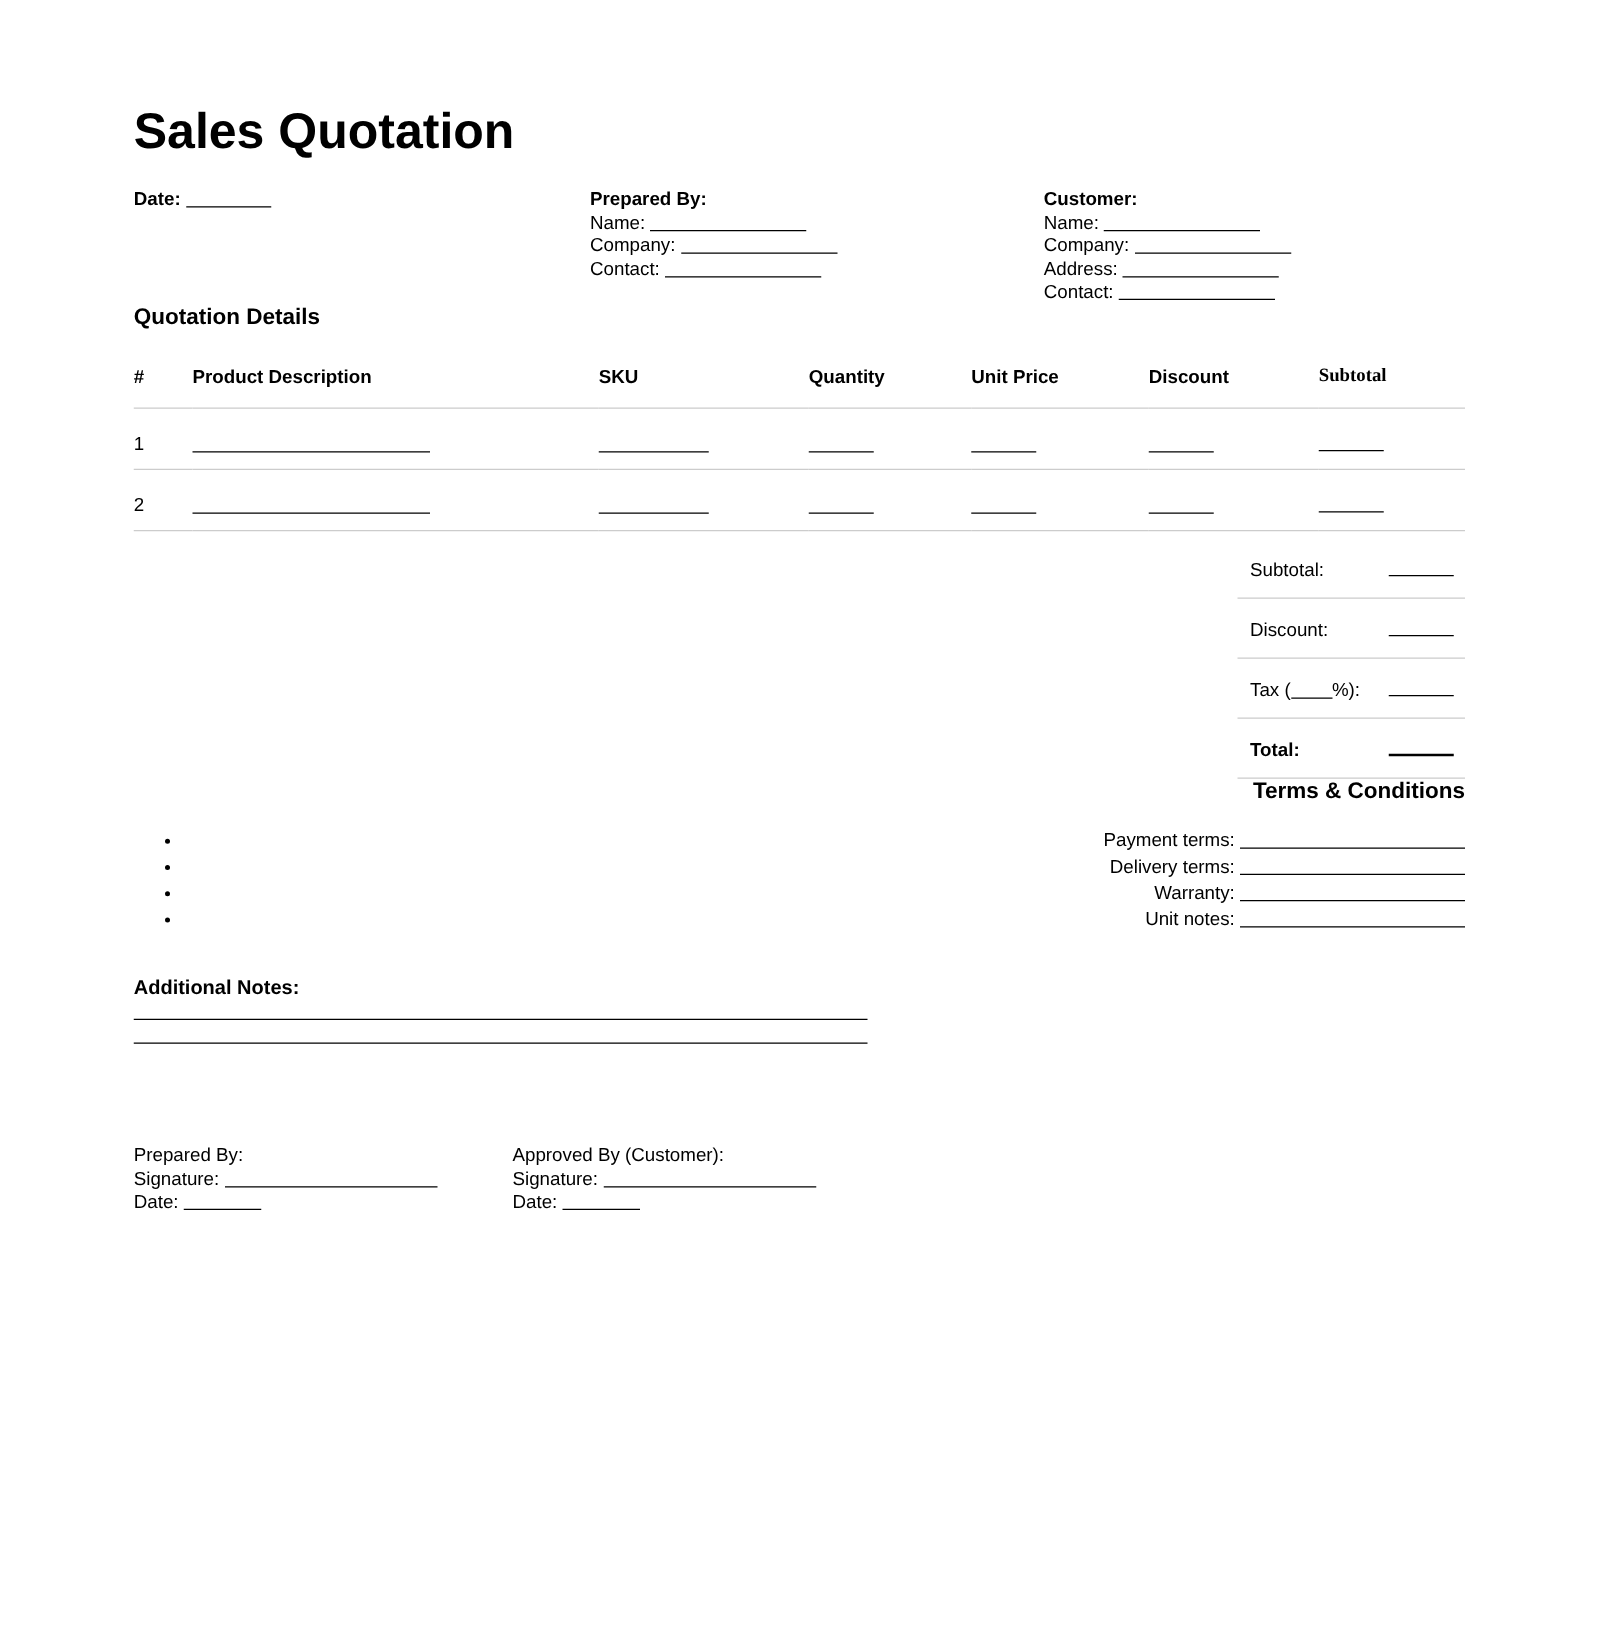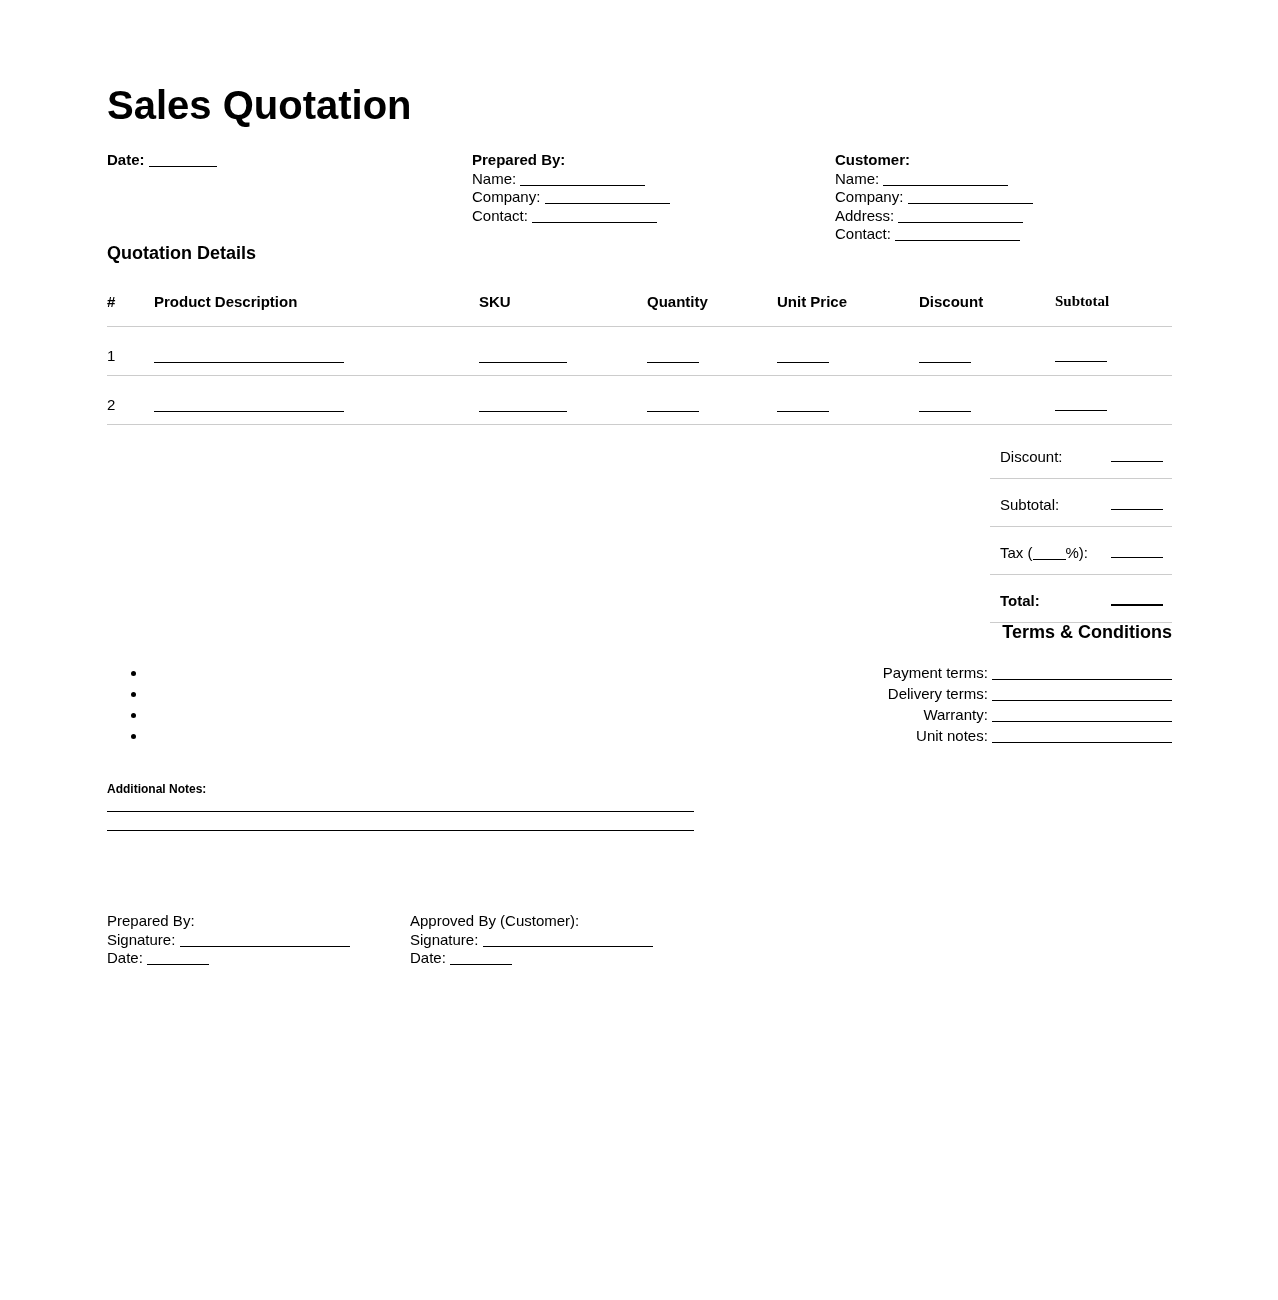--- a/index.html
+++ b/index.html
@@ -61,21 +61,21 @@
     padding: 17px 9px 13px 10px; border-bottom: 1px solid #cccccc;
   }
   .total-row .blank { border-bottom-width: 1.5px; }
   .total-row.grand .blank { border-bottom-width: 2px; }
 
   
   ul.terms-list { margin: 22px 0 0 0; padding-left: 40px; text-align: right; }
   ul.terms-list li { margin-bottom: 3px; line-height: 18px; }
 
   
-  .notes-label { font-weight: bold; margin-top: 37px; font-size: 12px; }
+  .notes-label { font-weight: bold; margin-top: 37px; font-size: 16px; }
   .note-line { width: 587px; height: 0; border-bottom: 1.5px solid #000; }
   .note-line.first  { margin-top: 15px; }
   .note-line.second { margin-top: 18px; }
 
   
   .sig-row { display: flex; margin-top: 81px; line-height: 18.5px; }
   .sig-col-left { width: 303px; }
 </style>
 </head>
 <body>
@@ -134,25 +134,25 @@
         <td class="c-qty"><span class="blank w52"></span></td>
         <td class="c-price"><span class="blank w52"></span></td>
         <td class="c-disc"><span class="blank w52"></span></td>
         <td class="c-sub"><span class="blank w52"></span></td>
       </tr>
     </tbody>
   </table>
 
   <div class="totals">
     <div class="total-row">
-      <span>Discount:</span>
+      <span>Subtotal:</span>
       <span class="blank w52"></span>
     </div>
     <div class="total-row">
-      <span>Subtotal:</span>
+      <span>Discount:</span>
       <span class="blank w52"></span>
     </div>
     <div class="total-row">
       <span><span>Tax (</span><span class="blank w33"></span><span>%):</span></span>
       <span class="blank w52"></span>
     </div>
     <div class="total-row grand">
       <span class="b">Total:</span>
       <span class="blank w52"></span>
     </div>

